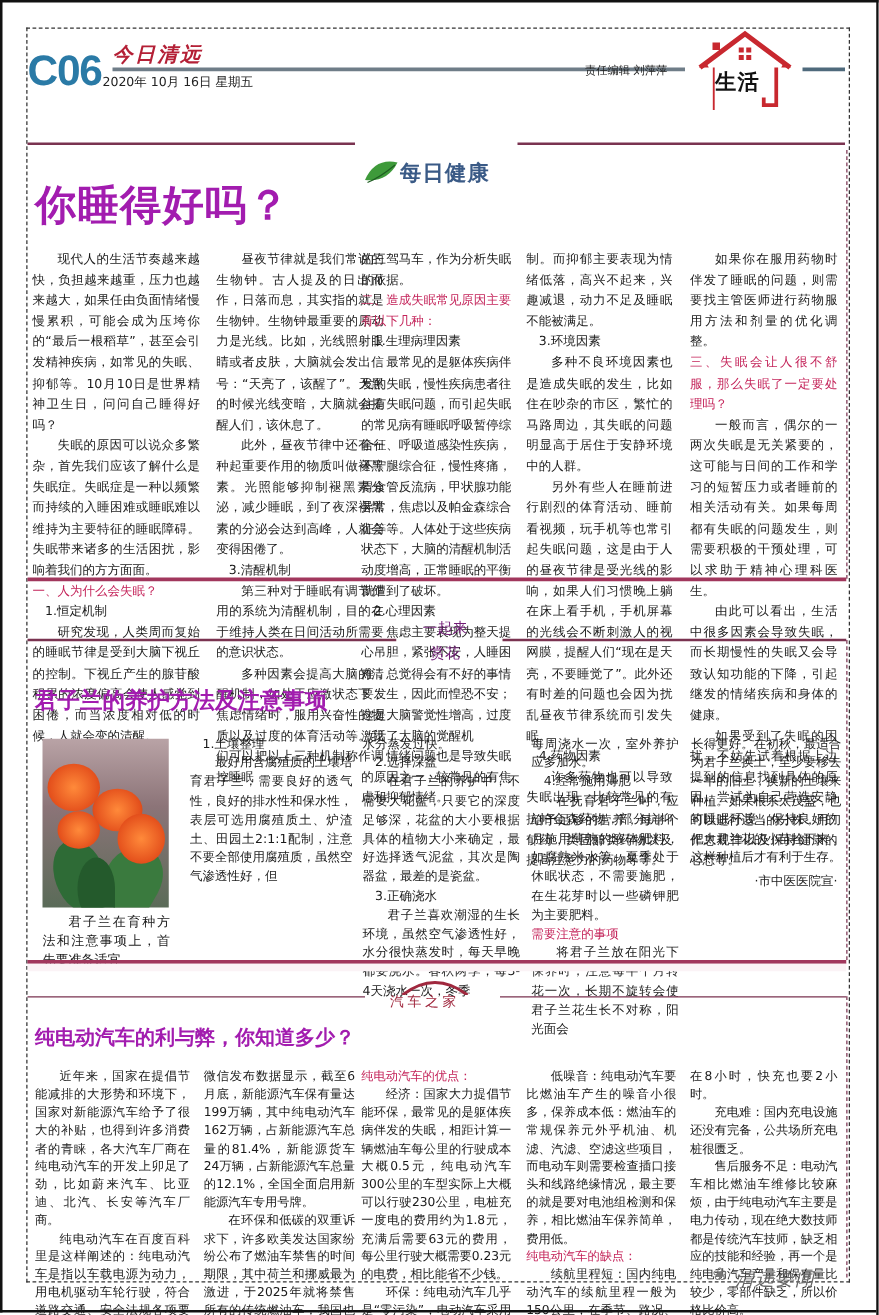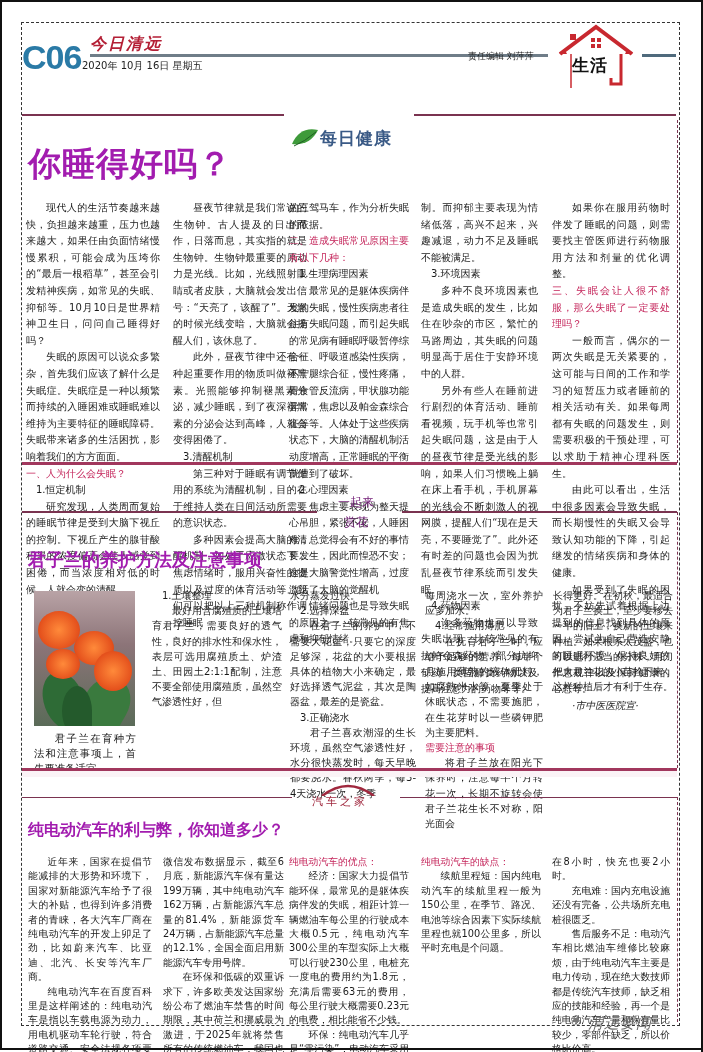--- a/index.html
+++ b/index.html
@@ -23,21 +23,21 @@
   
   .sec-rule { position:absolute; height:2px; background:#7a3350; }
 
   .art-title { position:absolute; font-weight:bold; color:#a21caf; font-family:"DejaVu Sans", sans-serif; }
   .col { position:absolute; font-size:10px; line-height:16.6px; color:#1a1a1a; text-align:justify;
          font-family:"DejaVu Sans", sans-serif; }
   .col p { margin:0; text-indent:2em; }
   .col p.noind { text-indent:0; }
   .col .sub { color:#c4245a; text-indent:0; }
   .col .h2 { text-indent:1em; }
-  .col .sign { text-align:left;font-style:italic; }
+  .col .sign { text-align:right; }
   .pinkbar { position:absolute; height:3px; background:#a1375d; }
   .pinkband { position:absolute; background:#fbf3f6; }
   .vdash { position:absolute; width:0; border-left:1px dashed #7a3350; }
 
   .flower { position:absolute; left:34px; top:591px; width:101px; height:135px;
             background:linear-gradient(180deg,#b9a3a6 0%,#8c7478 40%,#5a6b58 100%); overflow:hidden; }
   .petal { position:absolute; border-radius:50%; background:radial-gradient(circle,#ff8a3a 0%,#e4501c 70%,#c03a10 100%); }
   .leaf { position:absolute; background:#2e6b36; border-radius:50% 50% 0 50%; }
   .caption { position:absolute; font-size:10.4px; line-height:15px; color:#1a1a1a; text-align:justify; }
 
@@ -187,20 +187,21 @@
 <div class="col" id="s2c1" style="left:163px;top:855px;width:121px;line-height:14.4px;font-size:9.8px;">
     <p class="noind">微信发布数据显示，截至6月底，新能源汽车保有量达199万辆，其中纯电动汽车162万辆，占新能源汽车总量的81.4%，新能源货车24万辆，占新能源汽车总量的12.1%，全国全面启用新能源汽车专用号牌。</p>
     <p>在环保和低碳的双重诉求下，许多欧美发达国家纷纷公布了燃油车禁售的时间期限，其中荷兰和挪威最为激进，于2025年就将禁售所有的传统燃油车，我国也将禁售燃油车的策略提上了日程，纯电动汽车离我们越来越近。</p>
   </div>
 <div class="col" id="s2c2" style="left:289px;top:855px;width:120px;line-height:14.4px;font-size:9.8px;">
     <p class="sub">纯电动汽车的优点：</p>
     <p>经济：国家大力提倡节能环保，最常见的是躯体疾病伴发的失眠，相距计算一辆燃油车每公里的行驶成本大概0.5元，纯电动汽车300公里的车型实际上大概可以行驶230公里，电桩充一度电的费用约为1.8元，充满后需要63元的费用，每公里行驶大概需要0.23元的电费，相比能省不少钱。</p>
     <p>环保：纯电动汽车几乎是“零污染”，电动汽车采用电力系统驱动，不排放尾气，不污染环境和空气。</p>
   </div>
 <div class="col" id="s2c3" style="left:421px;top:855px;width:120px;line-height:14.4px;font-size:9.8px;">
+    <p>低噪音：纯电动汽车要比燃油车产生的噪音小很多，保养成本低：燃油车的常规保养元外乎机油、机滤、汽滤、空滤这些项目，而电动车则需要检查插口接头和线路绝缘情况，最主要的就是要对电池组检测和保养，相比燃油车保养简单，费用低。</p>
     <p class="sub">纯电动汽车的缺点：</p>
     <p>续航里程短：国内纯电动汽车的续航里程一般为150公里，在季节、路况、电池等综合因素下实际续航里程也就100公里多，所以平时充电是个问题。</p>
   </div>
 <div class="col" id="s2c4" style="left:552px;top:855px;width:118px;line-height:14.4px;font-size:9.8px;">
     <p class="noind">在8小时，快充也要2小时。</p>
     <p>充电难：国内充电设施还没有完备，公共场所充电桩很匮乏。</p>
     <p>售后服务不足：电动汽车相比燃油车维修比较麻烦，由于纯电动汽车主要是电力传动，现在绝大数技师都是传统汽车技师，缺乏相应的技能和经验，再一个是纯电动汽车产量和保有量比较少，零部件缺乏，所以价格比价高。</p>
   </div>
 <div class="vdash" style="left:677px;top:797px;height:225px;"></div>
 

